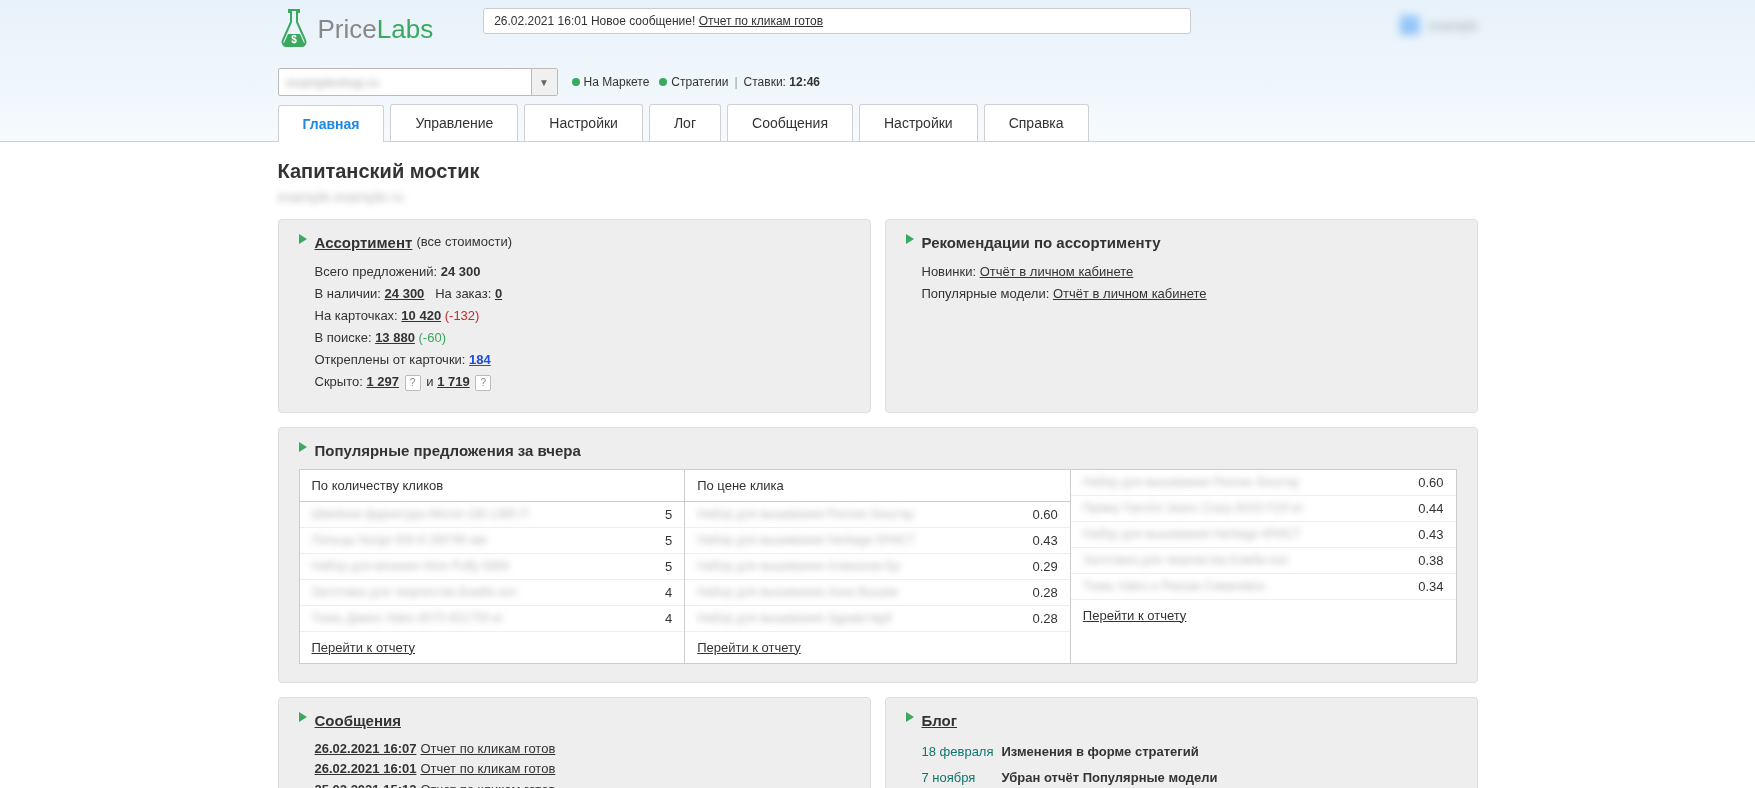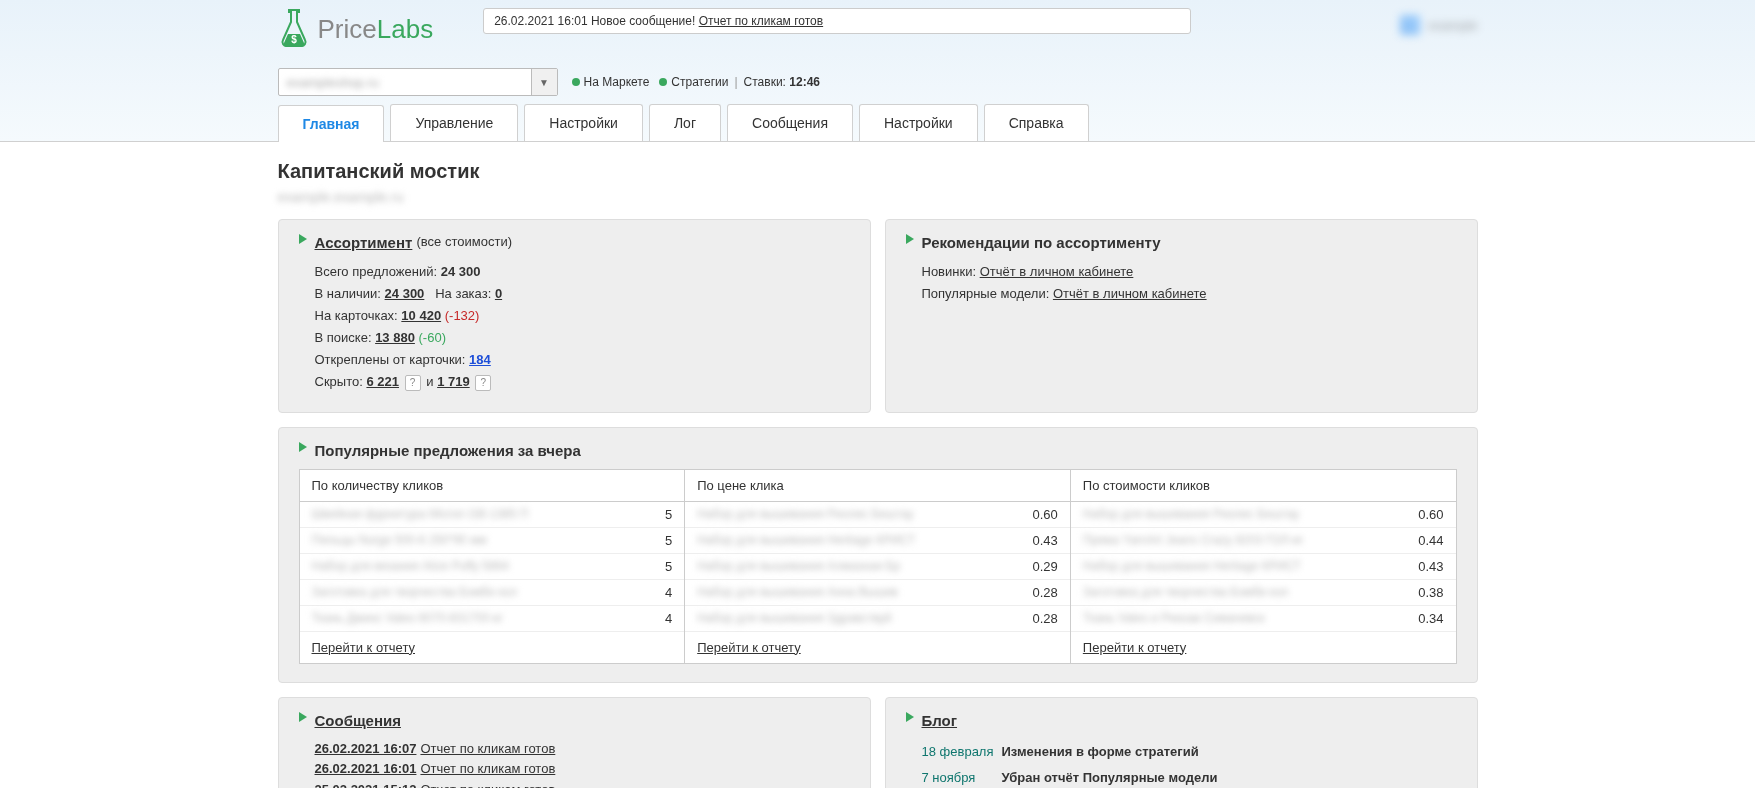--- a/index.html
+++ b/index.html
@@ -126,21 +126,21 @@
         <span class="tri"></span>
         <span class="ulink">Ассортимент</span>&nbsp;
         <span class="thin">(все стоимости)</span>
       </div>
       <div class="panel-body">
         <div><span>Всего предложений:</span> <span class="bold">24 300</span></div>
         <div><span>В наличии:</span> <span class="ulb">24 300</span>&nbsp;&nbsp;&nbsp;<span>На заказ:</span> <span class="ulb">0</span></div>
         <div><span>На карточках:</span> <span class="ulb">10 420</span> <span class="neg">(-132)</span></div>
         <div><span>В поиске:</span> <span class="ulb">13 880</span> <span class="gr">(-60)</span></div>
         <div><span>Откреплены от карточки:</span> <span class="ulbr">184</span></div>
-        <div><span>Скрыто:</span> <span class="ulb">6 221</span> <span class="help-icon">?</span> <span>и</span> <span class="ulb">1 719</span> <span class="help-icon">?</span></div>
+        <div><span>Скрыто:</span> <span class="ulb">1 297</span> <span class="help-icon">?</span> <span>и</span> <span class="ulb">1 719</span> <span class="help-icon">?</span></div>
       </div>
     </div>
     <div class="panel half">
       <div class="panel-title">
         <span class="tri"></span>
         <span>Рекомендации по ассортименту</span>
       </div>
       <div class="panel-body">
         <div><span>Новинки:</span> <span class="ul">Отчёт в личном кабинете</span></div>
         <div><span>Популярные модели:</span> <span class="ul">Отчёт в личном кабинете</span></div>
@@ -196,21 +196,20 @@
             <span class="tname">Набор для вышивания Анна Вышив</span>
             <span class="tval">0.28</span>
           </div>
         <div class="trow">
             <span class="tname">Набор для вышивания Здравствуй</span>
             <span class="tval">0.28</span>
           </div>
         <div class="col-foot"><a>Перейти к отчету</a></div>
       </div>
       <div class="col">
-        <div class="col-head">По стоимости кликов</div>
         <div class="trow">
             <span class="tname">Набор для вышивания Риолис Бештау</span>
             <span class="tval">0.60</span>
           </div>
         <div class="trow">
             <span class="tname">Пряжа YarnArt Jeans Crazy 8203 ГОЛ-иг</span>
             <span class="tval">0.44</span>
           </div>
         <div class="trow">
             <span class="tname">Набор для вышивания Heritage КРИСТ</span>

